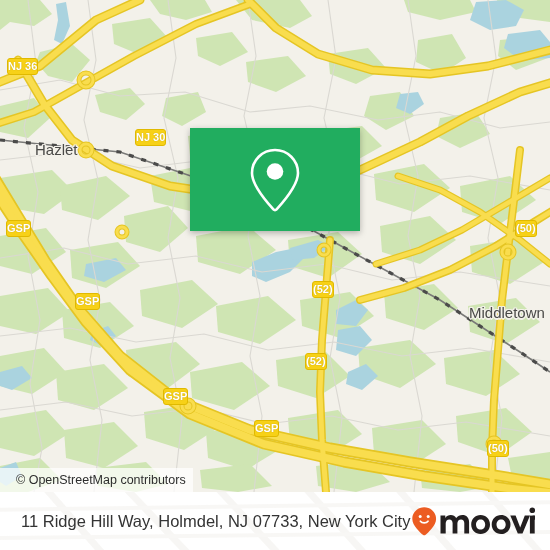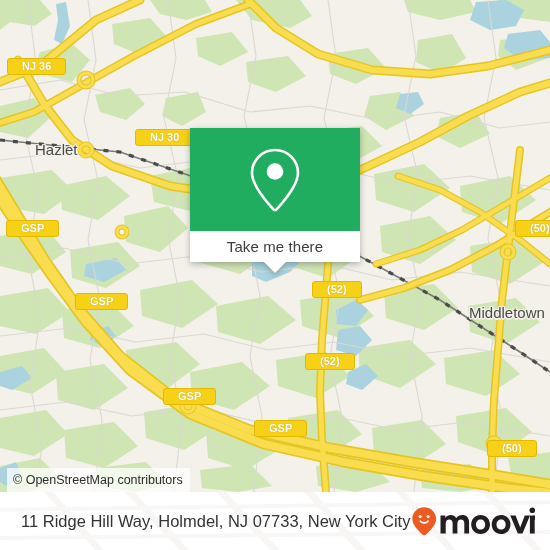--- a/index.html
+++ b/index.html
@@ -44,21 +44,21 @@
     box-sizing: border-box;
     background: #f7d117;
     border: 1px solid #e0b900;
     border-radius: 3px;
     color: #ffffff;
     font-family: "Liberation Sans", sans-serif;
     font-weight: bold;
     font-size: 11px;
     line-height: 15px;
     height: 17px;
-    padding: 0 14px;
+    padding: 0 0;
     text-align: center;
     white-space: nowrap;
     text-shadow: 0 0 1px rgba(120,95,0,.5);
   }
   .placelabel {
     position: absolute;
     color: #4a4a48;
     font-family: "Liberation Sans", sans-serif;
     font-size: 15px;
     line-height: 16px;
@@ -73,23 +73,22 @@
   
   #attribution {
     position: absolute;
     left: 0;
     bottom: 0;
     background: rgba(255,255,255,0.72);
     color: #2d2d2d;
     font-family: "Liberation Sans", sans-serif;
     font-size: 12.5px;
     line-height: 20px;
-    padding: 2px 7px 2px 6px;
+    padding: 2px 7px 2px 16px;
     white-space: nowrap;
-    margin-left: 7px;
   }
 
   
   #popup {
     position: absolute;
     left: 190px;
     top: 128px;
     width: 170px;
     filter: drop-shadow(0 2px 3px rgba(0,0,0,0.28));
   }
@@ -356,24 +355,20 @@
 
     <div id="popup">
       <div id="popup-header">
         <span>
           <svg width="54" height="66" viewBox="0 0 54 66" aria-hidden="true">
             <path d="M27 3 C14.3 3 4 13.3 4 26 C4 37 16 52 25.4 62.4 a2.2 2.2 0 0 0 3.2 0 C38 52 50 37 50 26 C50 13.3 39.7 3 27 3 Z" fill="none" stroke="#ffffff" stroke-width="2.6" stroke-linejoin="round"></path>
             <circle cx="27" cy="24.5" r="8.3" fill="#ffffff"></circle>
           </svg>
         </span>
       </div>
-      <div id="popup-footer">
-        <span id="popup-label">Take me there</span>
-        <div id="popup-tail"></div>
-      </div>
     </div>
 
     <div id="attribution">© OpenStreetMap contributors</div>
   </div>
 
   <div id="bottombar">
     <svg id="bottombar-watermark" viewBox="0 0 550 58" preserveAspectRatio="none">
       <g stroke="#f0eeea" stroke-width="7" fill="none">
         <path d="M40,-10 L110,70"></path>
         <path d="M120,-10 L196,70"></path>

